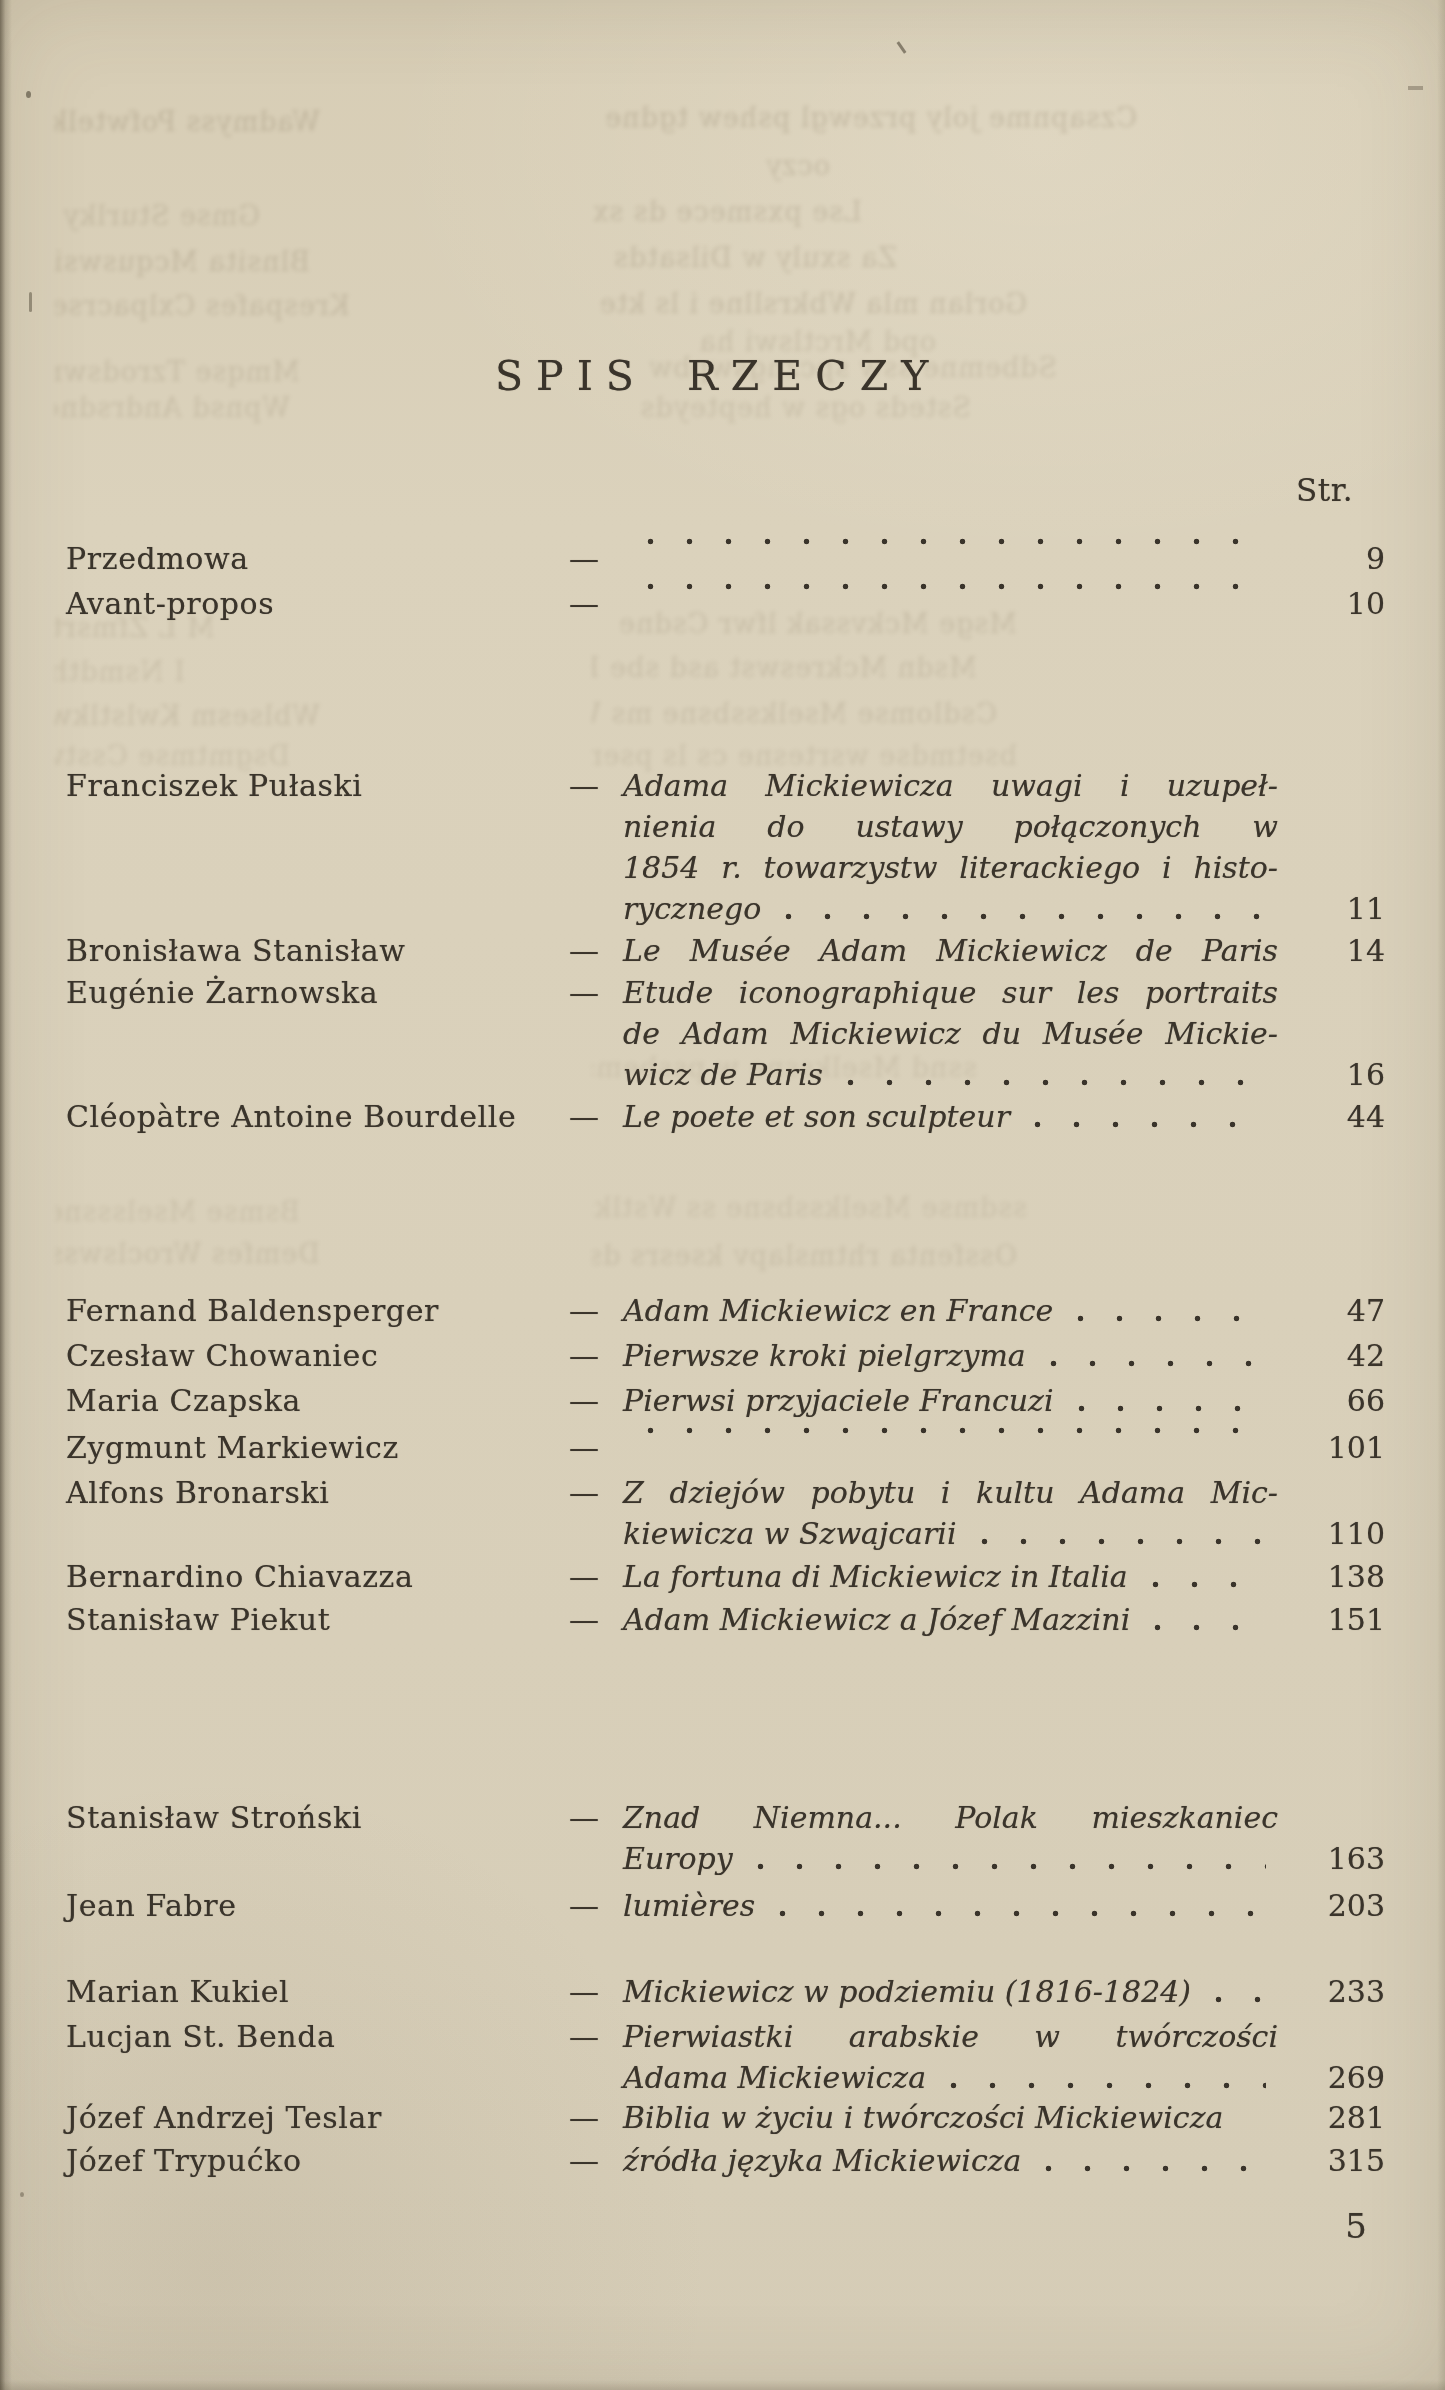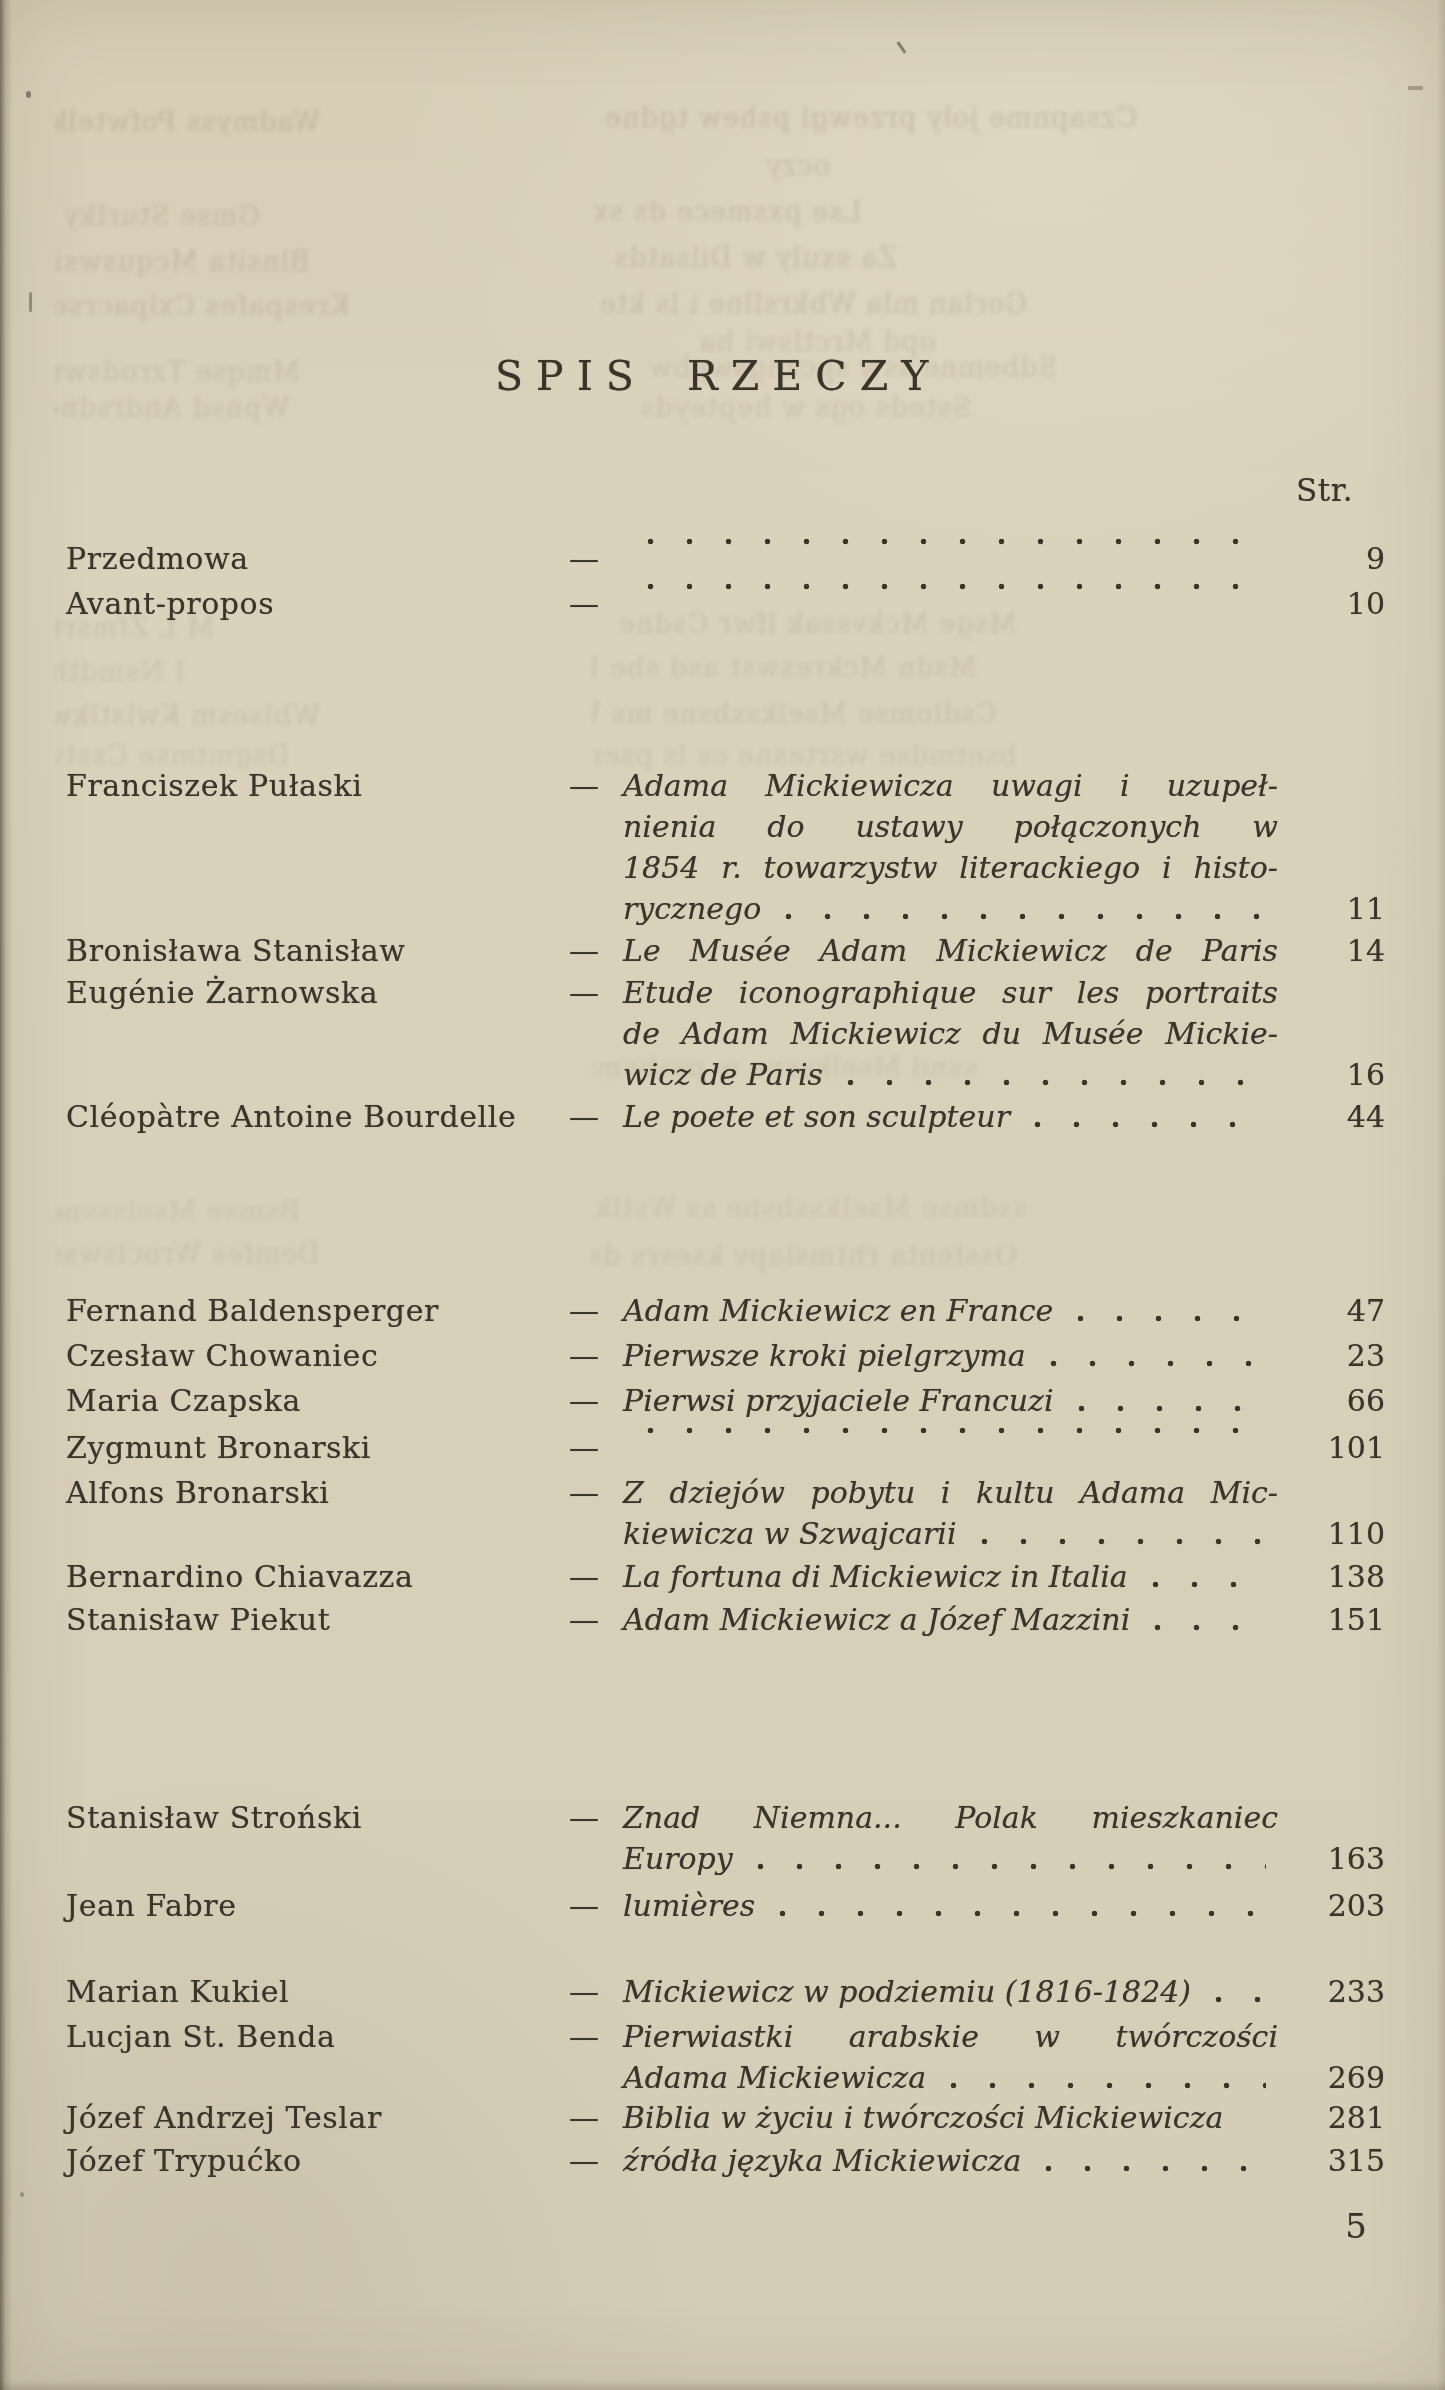--- a/index.html
+++ b/index.html
@@ -211,39 +211,39 @@
       </div>
       <div class="entry" style="top: 1335px;">
         <span class="author ink">Czesław Chowaniec</span>
         <span class="dash ink">—</span>
         <div class="lines">
           <div class="tline">
             <div class="tbox flexy">
               <span class="ltext ink">Pierwsze kroki pielgrzyma</span>
               <span class="leader"></span>
             </div>
-            <span class="pg ink">23</span>
+            <span class="pg ink">42</span>
           </div>
         </div>
       </div>
       <div class="entry" style="top: 1380px;">
         <span class="author ink">Maria Czapska</span>
         <span class="dash ink">—</span>
         <div class="lines">
           <div class="tline">
             <div class="tbox flexy">
               <span class="ltext ink">Pierwsi przyjaciele Francuzi</span>
               <span class="leader"></span>
             </div>
             <span class="pg ink">66</span>
           </div>
         </div>
       </div>
       <div class="entry" style="top: 1427px;">
-        <span class="author ink">Zygmunt Bronarski</span>
+        <span class="author ink">Zygmunt Markiewicz</span>
         <span class="dash ink">—</span>
         <div class="lines">
           <div class="tline">
             <div class="tbox flexy">
               <span class="leader"></span>
             </div>
             <span class="pg ink">101</span>
           </div>
         </div>
       </div>

